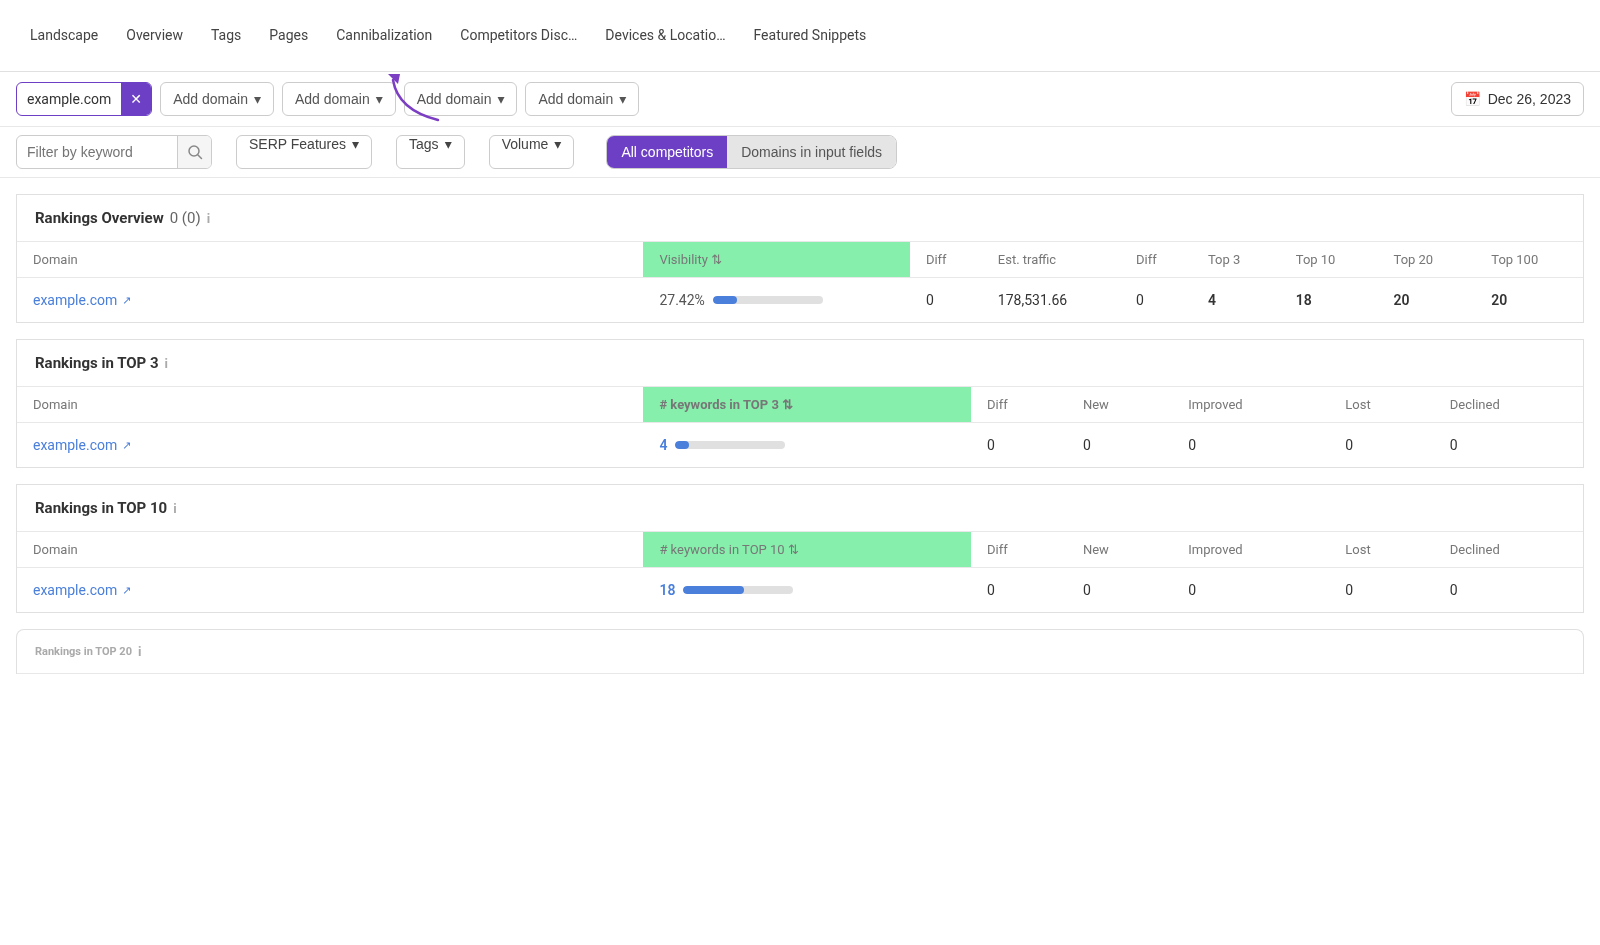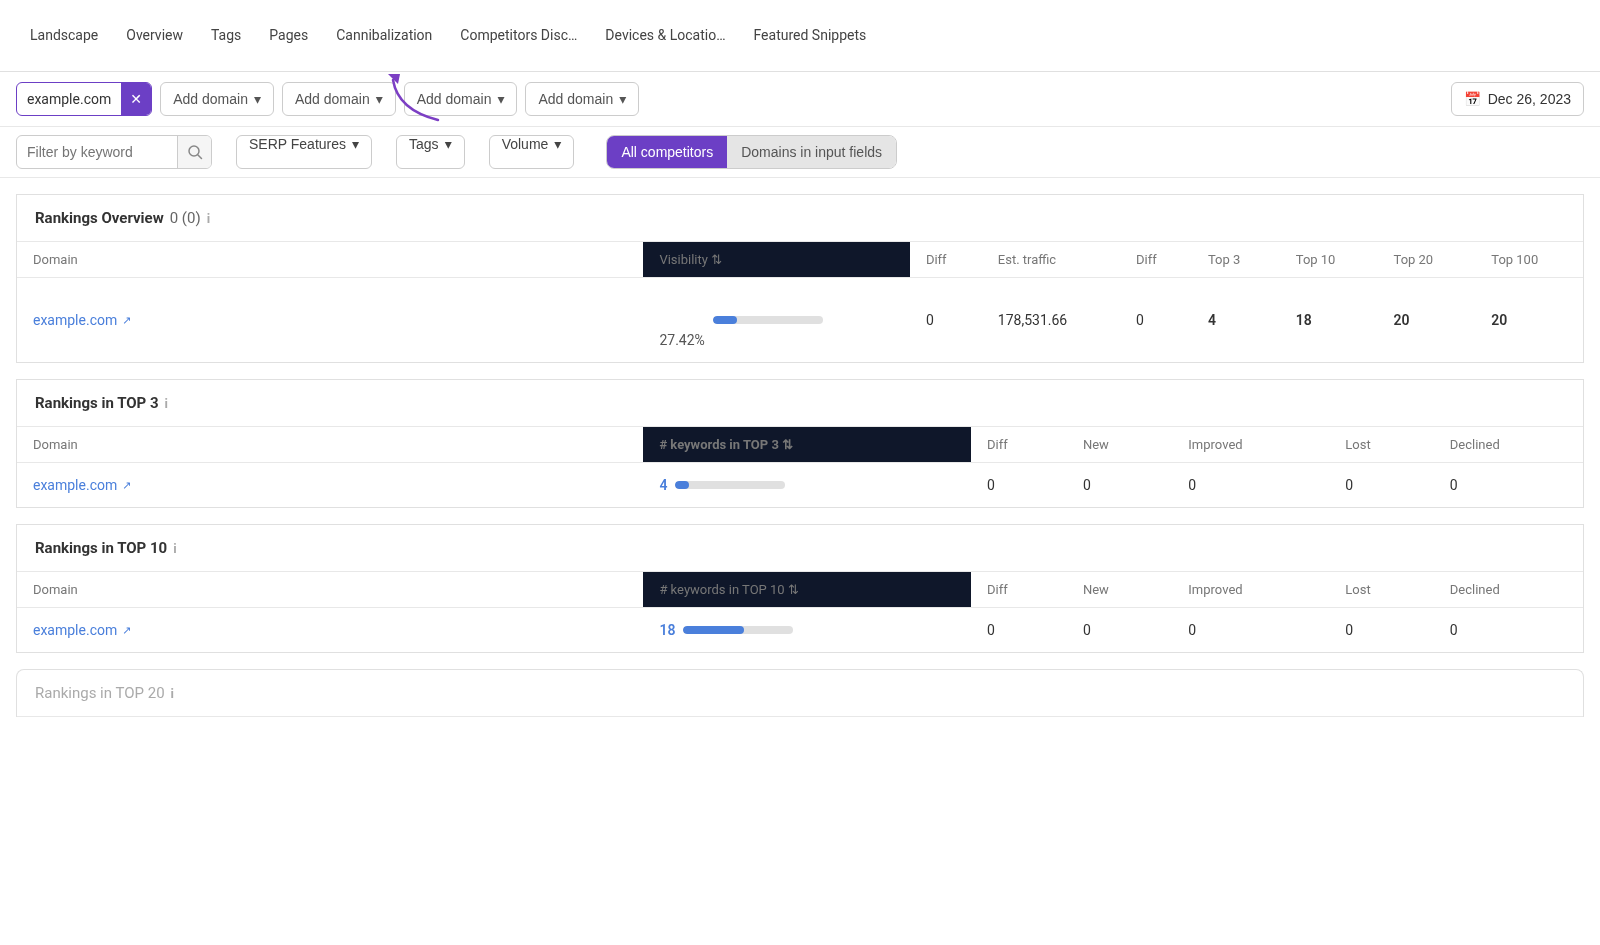--- a/index.html
+++ b/index.html
@@ -204,21 +204,21 @@
     .data-table th {
       padding: 10px 16px;
       text-align: left;
       font-weight: 400;
       color: #777;
       font-size: 13px;
       border-bottom: 1px solid #e8e8e8;
       white-space: nowrap;
     }
     .data-table th.sortable {
-      background: #0f172a;
+      background: #86efac;
       cursor: pointer;
     }
     .data-table td {
       padding: 14px 16px;
       font-size: 14px;
       color: #333;
       border-bottom: 1px solid #f0f0f0;
     }
     .data-table tr:last-child td { border-bottom: none; }
 
@@ -227,21 +227,21 @@
       text-decoration: none;
       display: flex;
       align-items: center;
       gap: 5px;
     }
     .external-icon {
       font-size: 11px;
       color: #4a7fdb;
     }
 
-    .pct-text { color: #555; margin-top: 40px; }
+    .pct-text { color: #555; }
 
     
     .bar-wrap {
       display: flex;
       align-items: center;
       gap: 8px;
     }
     .bar-bg {
       width: 110px;
       height: 8px;
@@ -269,22 +269,22 @@
     .page-wrapper { position: relative; }
 
     
     .arrow-svg {
       width: 80px;
       height: 80px;
     }
 
     .rankings-in-top20 {
       color: #aaa;
-      font-weight: 400;
-      font-size: 15px;
+      font-weight: 700;
+      font-size: 11px;
     }
   </style>
 </head>
 <body>
 
 <div class="page-wrapper">
 
   <div class="cursor-arrow">
     <svg class="arrow-svg" viewBox="0 0 80 80" fill="none" xmlns="http://www.w3.org/2000/svg">
 

